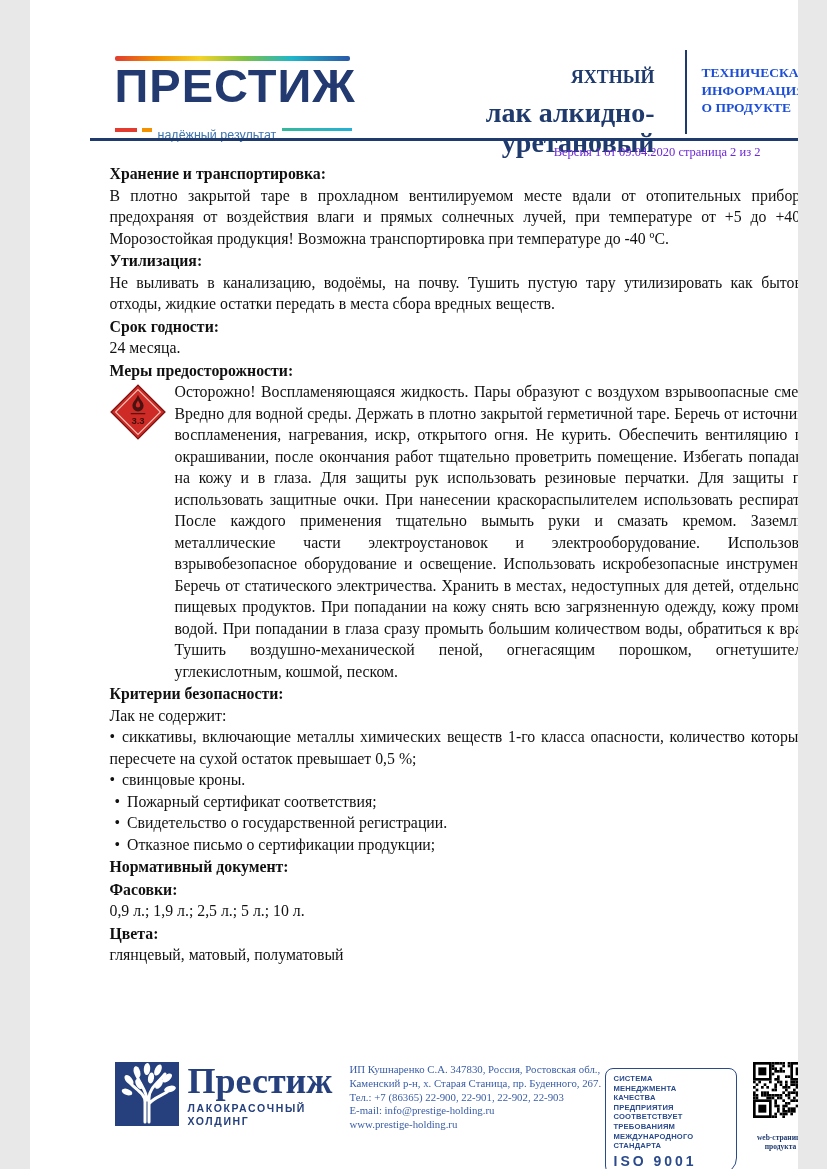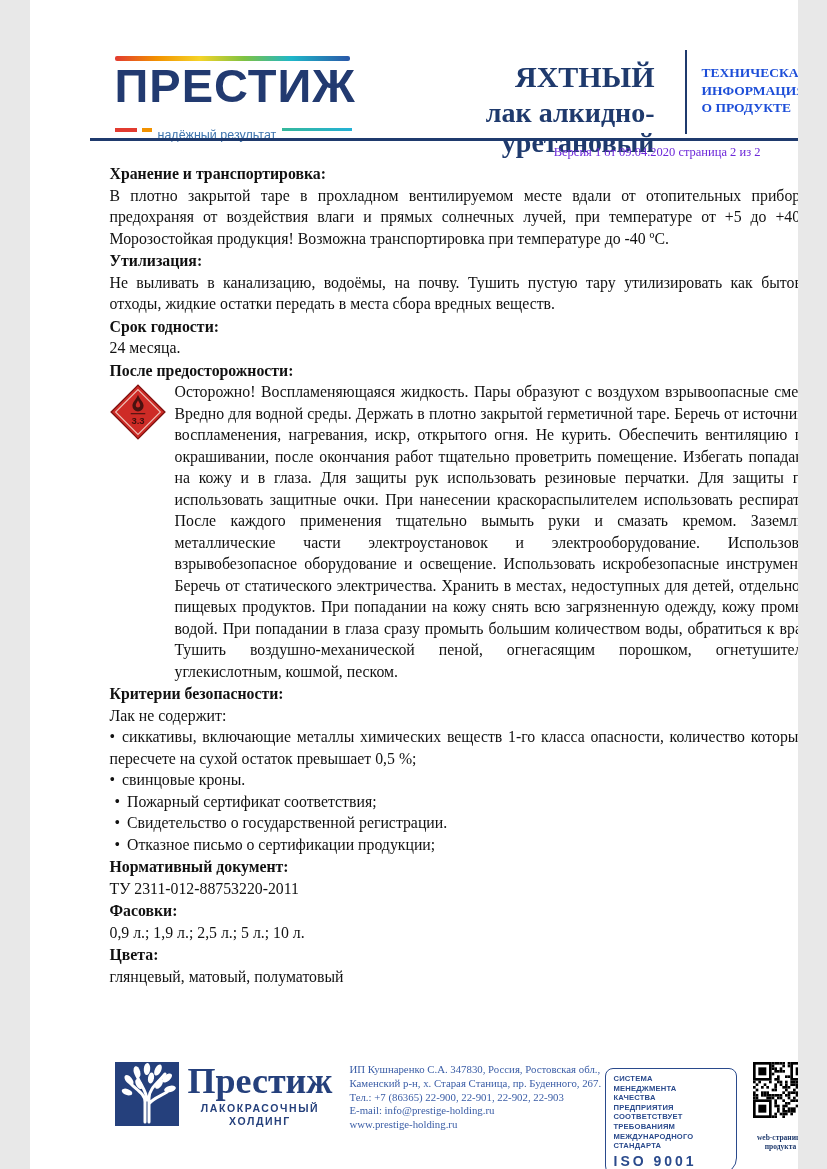--- a/index.html
+++ b/index.html
@@ -15,21 +15,21 @@
     background:linear-gradient(90deg,#e23b30 0%,#f29200 18%,#f5d327 36%,#7ec242 55%,#1fb7c9 75%,#2a57a8 100%); }
   .wordmark { font-family:"Liberation Sans", sans-serif; font-weight:bold;
     font-size:47px; line-height:50px; letter-spacing:1px; color:#223a70; }
   .tagline-row { display:flex; margin-top:17px; }
   .dash-red { width:22px; height:4px; background:#e23b30; margin-right:5px; }
   .dash-orange { width:10px; height:4px; background:#f29200; margin-right:6px; }
   .tagline { font-family:"Liberation Sans", sans-serif; font-size:12.5px; color:#3e74ae; white-space:nowrap; margin-right:6px; }
   .teal-line { flex:1; height:3px; background:linear-gradient(90deg,#35b89b,#23b1d6); }
 
   .title-block { position:absolute; left:320px; top:62px; width:305px; text-align:right; color:#1f3a6d; }
-  .title-main { font-size:30px; font-weight:bold; line-height:30px; }
+  .title-main { font-size:18px; font-weight:bold; line-height:30px; }
   .title-sub  { font-size:28px; font-weight:bold; line-height:30px; margin-top:6px; }
   .header-divider { position:absolute; left:655px; top:50px; width:2.5px; height:84px; background:#1f3a6d; }
   .doc-type { position:absolute; left:672px; top:64px; color:#1d4ed8;
     font-size:13.5px; font-weight:bold; line-height:17.5px; }
   .header-rule { position:absolute; left:60px; top:138px; width:730px; height:2.5px; background:#1f3a6d; }
   .version-line { position:absolute; right:37px; top:145px; color:#6d28d9; font-size:12.5px; }
 
   
   .content { position:absolute; left:80px; top:162px; width:710px; }
   .h { font-size:15.8px; font-weight:bold; line-height:21.5px; margin-top:1px; }
@@ -38,21 +38,21 @@
   .bullet-line .bm { margin-right:7px; }
   .bullet-indent { padding-left:5px; text-align:left; }
   .precautions-row { display:flex; align-items:flex-start; }
   .hazard-cell { width:65px; flex:0 0 65px; padding-top:3px;text-decoration:underline; }
 
   
   .footer-logo-square { position:absolute; left:85px; top:1062px; width:64px; height:64px; }
   .footer-brand { position:absolute; left:158px; top:1062px; color:#25407c; }
   .footer-brand-name { font-size:36px; line-height:38px; font-weight:bold; font-family:"Liberation Serif", serif; }
   .footer-brand-sub { font-family:"Liberation Sans", sans-serif; font-weight:bold;
-    font-size:10.5px; line-height:12.5px; letter-spacing:1.6px; margin-top:2px;text-align:center; }
+    font-size:10.5px; line-height:12.5px; letter-spacing:1.6px; margin-top:2px; }
   .footer-contact { position:absolute; left:320px; top:1063px; color:#3a5da6;
     font-size:10.8px; line-height:13.8px; }
   .footer-contact .link { cursor:pointer; }
   .iso-badge { position:absolute; left:575px; top:1068px; width:132px;
     border:1.6px solid #2a4a8c; border-radius:8px 8px 16px 8px; padding:5px 23px 4px 8px;
     color:#2a4a8c; font-family:"Liberation Sans", sans-serif; font-weight:bold; }
   .iso-lines { font-size:7.6px; line-height:9.6px; letter-spacing:0.2px; }
   .iso-standard { font-size:14px; letter-spacing:3px; margin-top:2px; }
   .qr-wrap { position:absolute; left:722px; top:1062px; width:58px; text-align:center; }
   .qr-caption { margin-top:12px; color:#1f3a6d; font-weight:bold; font-size:7.5px; line-height:8.5px; }
@@ -95,21 +95,21 @@
 
     <p class="h">Хранение и транспортировка:</p>
     <p class="body">В плотно закрытой таре в прохладном вентилируемом месте вдали от отопительных приборов, предохраняя от воздействия влаги и прямых солнечных лучей, при температуре от +5 до +40ºС. Морозостойкая продукция! Возможна транспортировка при температуре до -40 ºС.</p>
 
     <p class="h">Утилизация:</p>
     <p class="body">Не выливать в канализацию, водоёмы, на почву. Тушить пустую тару утилизировать как бытовые отходы, жидкие остатки передать в места сбора вредных веществ.</p>
 
     <p class="h">Срок годности:</p>
     <p class="body plain">24 месяца.</p>
 
-    <p class="h">После предосторожности:</p>
+    <p class="h">Меры предосторожности:</p>
     <div class="precautions-row">
       <div class="hazard-cell">
         
         <svg width="56" height="56" viewBox="0 0 100 100" aria-hidden="true">
           <polygon points="50,2 98,50 50,98 2,50" fill="#ce2b26" stroke="#801210" stroke-width="2.5"></polygon>
           <polygon points="50,10 90,50 50,90 10,50" fill="none" stroke="#eec2b8" stroke-width="2"></polygon>
           <path d="M50 19c-2.5 8-10 12.5-10 20a10 10 0 0 0 20 0c0-7.5-7.5-12-10-20z" fill="#4a1210"></path>
           <path d="M50 29c-1 3.5-4 5.5-4 9a4 4 0 0 0 8 0c0-3.5-3-5.5-4-9z" fill="#ce2b26"></path>
           <rect x="37" y="52" width="26" height="2" fill="#4a1210"></rect>
           <text x="50" y="72" text-anchor="middle" font-family="Liberation Sans, sans-serif" font-size="17" font-weight="bold" fill="#3f0f0d">3.3</text>
@@ -121,21 +121,20 @@
     <p class="h">Критерии безопасности:</p>
     <p class="body plain">Лак не содержит:</p>
     <p class="body bullet-line"><span class="bm">•</span><span>сиккативы, включающие металлы химических веществ 1-го класса опасности, количество которых в пересчете на сухой остаток превышает 0,5 %;</span></p>
     <p class="body bullet-line plain"><span class="bm">•</span><span>свинцовые кроны.</span></p>
 
     <p class="body bullet-line bullet-indent"><span class="bm">•</span><span>Пожарный сертификат соответствия;</span></p>
     <p class="body bullet-line bullet-indent"><span class="bm">•</span><span>Свидетельство о государственной регистрации.</span></p>
     <p class="body bullet-line bullet-indent"><span class="bm">•</span><span>Отказное письмо о сертификации продукции;</span></p>
 
     <p class="h">Нормативный документ:</p>
-    <p class="body plain">ТУ 2311-012-88753220-2011</p>
 
     <p class="h">Фасовки:</p>
     <p class="body plain">0,9 л.; 1,9 л.; 2,5 л.; 5 л.; 10 л.</p>
 
     <p class="h">Цвета:</p>
     <p class="body plain">глянцевый, матовый, полуматовый</p>
   </div>
 
   <svg class="footer-logo-square" viewBox="0 0 64 64" aria-hidden="true">
     <rect x="0" y="0" width="64" height="64" fill="#25407c"></rect>

